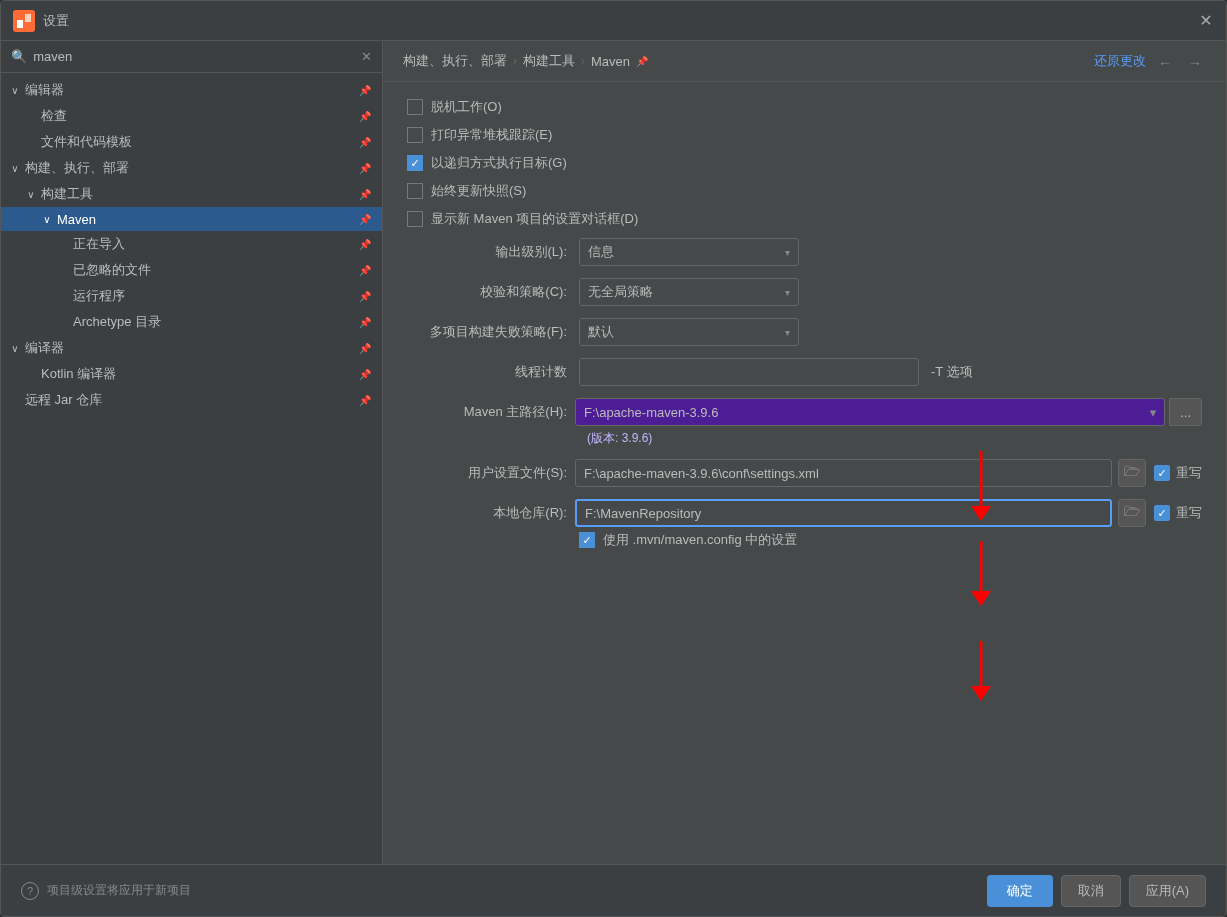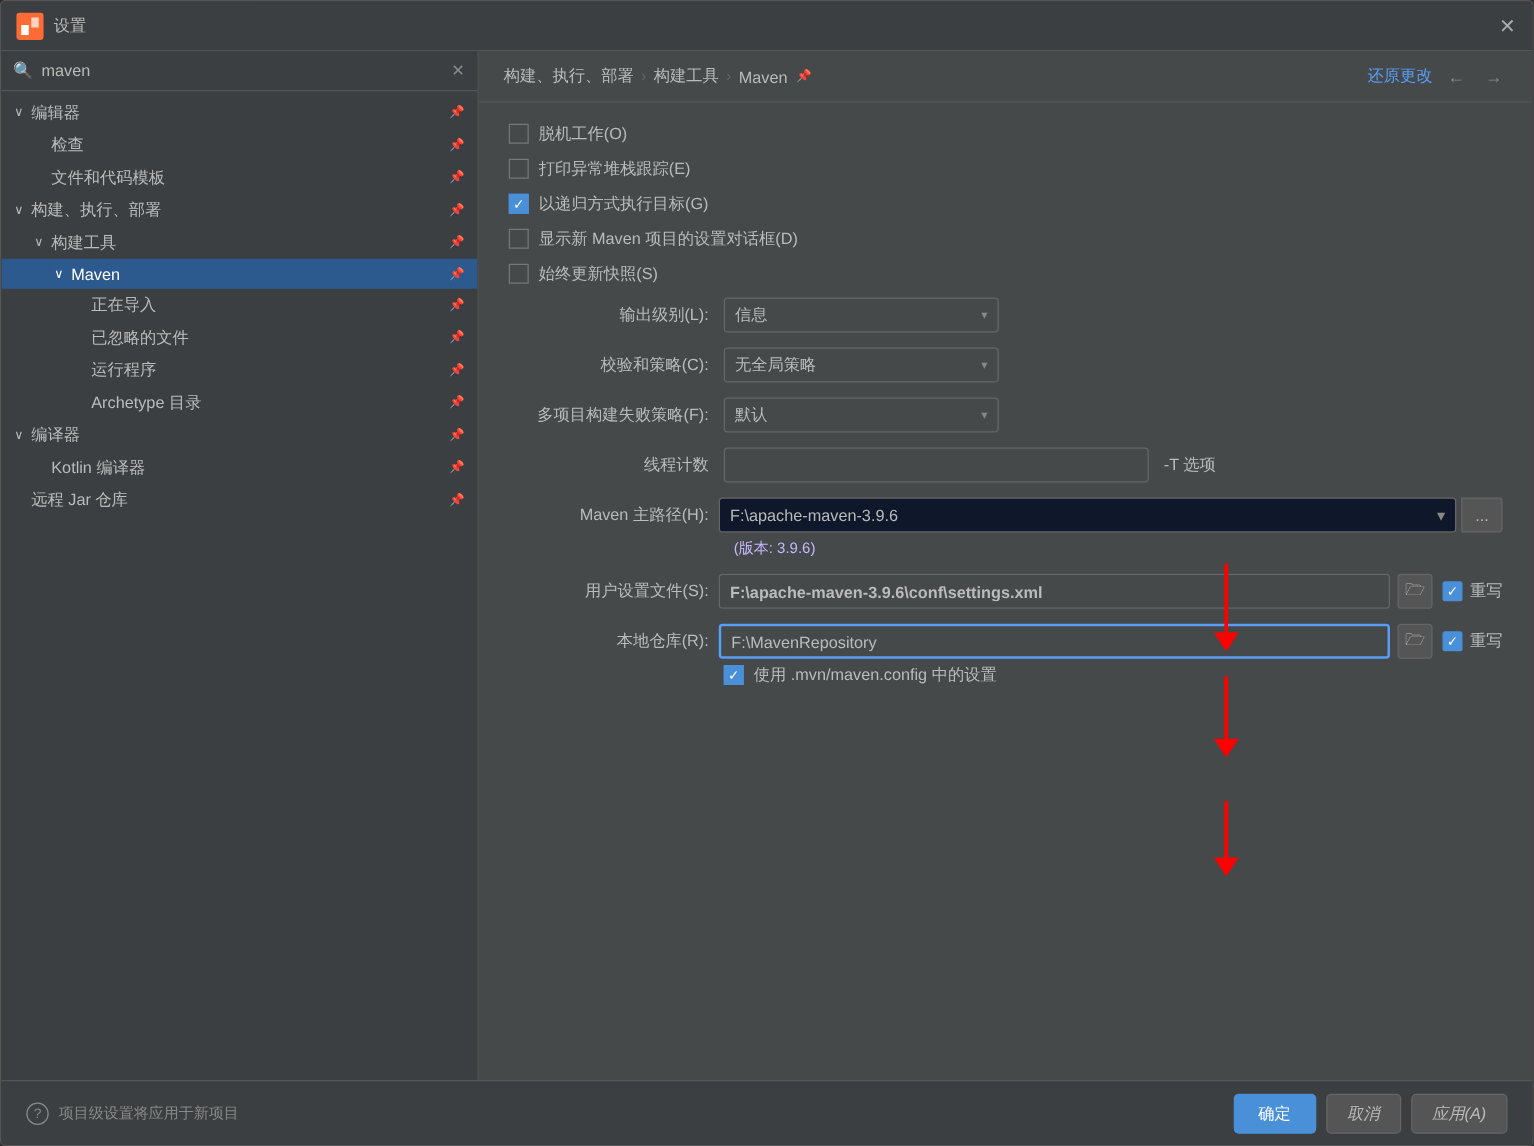--- a/index.html
+++ b/index.html
@@ -362,21 +362,20 @@
     }
     .user-settings-input {
       flex: 1;
       background: #45494a;
       border: 1px solid #666;
       color: #bbb;
       font-size: 13px;
       padding: 4px 8px;
       border-radius: 3px;
       height: 28px;
-      font-weight: bold;
     }
     .folder-btn {
       width: 28px;
       height: 28px;
       background: #555;
       border: 1px solid #666;
       border-radius: 3px;
       display: flex;
       align-items: center;
       justify-content: center;
@@ -491,21 +490,20 @@
     }
     .btn-secondary {
       background: #555;
       color: #bbb;
       border: 1px solid #666;
       border-radius: 4px;
       padding: 6px 16px;
       font-size: 13px;
       cursor: pointer;
       font-family: inherit;
-      font-style: italic;
     }
   </style>
 </head>
 <body>
 
 <div class="dialog">
 
   <div class="title-bar">
     <svg class="title-bar-logo" viewBox="0 0 22 22" xmlns="http://www.w3.org/2000/svg">
       <rect width="22" height="22" rx="3" fill="#ff6b35"></rect>
@@ -650,26 +648,26 @@
           <span class="checkbox-label">打印异常堆栈跟踪(E)</span>
         </div>
 
         <div class="checkbox-row">
           <div class="checkbox-box checked"></div>
           <span class="checkbox-label">以递归方式执行目标(G)</span>
         </div>
 
         <div class="checkbox-row">
           <div class="checkbox-box"></div>
-          <span class="checkbox-label">显示新 Maven 项目的设置对话框(D)</span>
+          <span class="checkbox-label">始终更新快照(S)</span>
         </div>
 
         <div class="checkbox-row">
           <div class="checkbox-box"></div>
-          <span class="checkbox-label">始终更新快照(S)</span>
+          <span class="checkbox-label">显示新 Maven 项目的设置对话框(D)</span>
         </div>
 
         <div class="form-row">
           <span class="form-label">输出级别(L):</span>
           <div class="form-select">
             <span>信息</span>
             <span class="arrow-down">▾</span>
           </div>
         </div>
 
@@ -691,21 +689,21 @@
 
         <div class="thread-row">
           <span class="thread-label">线程计数</span>
           <input type="text" class="thread-input" value="" style="">
           <span class="thread-suffix">-T 选项</span>
         </div>
 
         <div class="maven-home-row">
           <span class="maven-home-label">Maven 主路径(H):</span>
           <div class="maven-home-input-wrap">
-            <div class="maven-home-input" style="flex:1; display:flex; align-items:center; justify-content:space-between; padding: 0 8px; height:28px; border: 1px solid #666; border-radius: 3px; background:#0f172a;">
+            <div class="maven-home-input" style="flex:1; display:flex; align-items:center; justify-content:space-between; padding: 0 8px; height:28px; border: 1px solid #666; border-radius: 3px; background:#4c1d95;">
               <span>F:\apache-maven-3.9.6</span>
               <span class="down-arrow">▾</span>
             </div>
             <div class="maven-btn-dots">...</div>
           </div>
         </div>
         <div class="version-hint">(版本: 3.9.6)</div>
 
         <div class="user-settings-row">
           <span class="user-settings-label">用户设置文件(S):</span>

